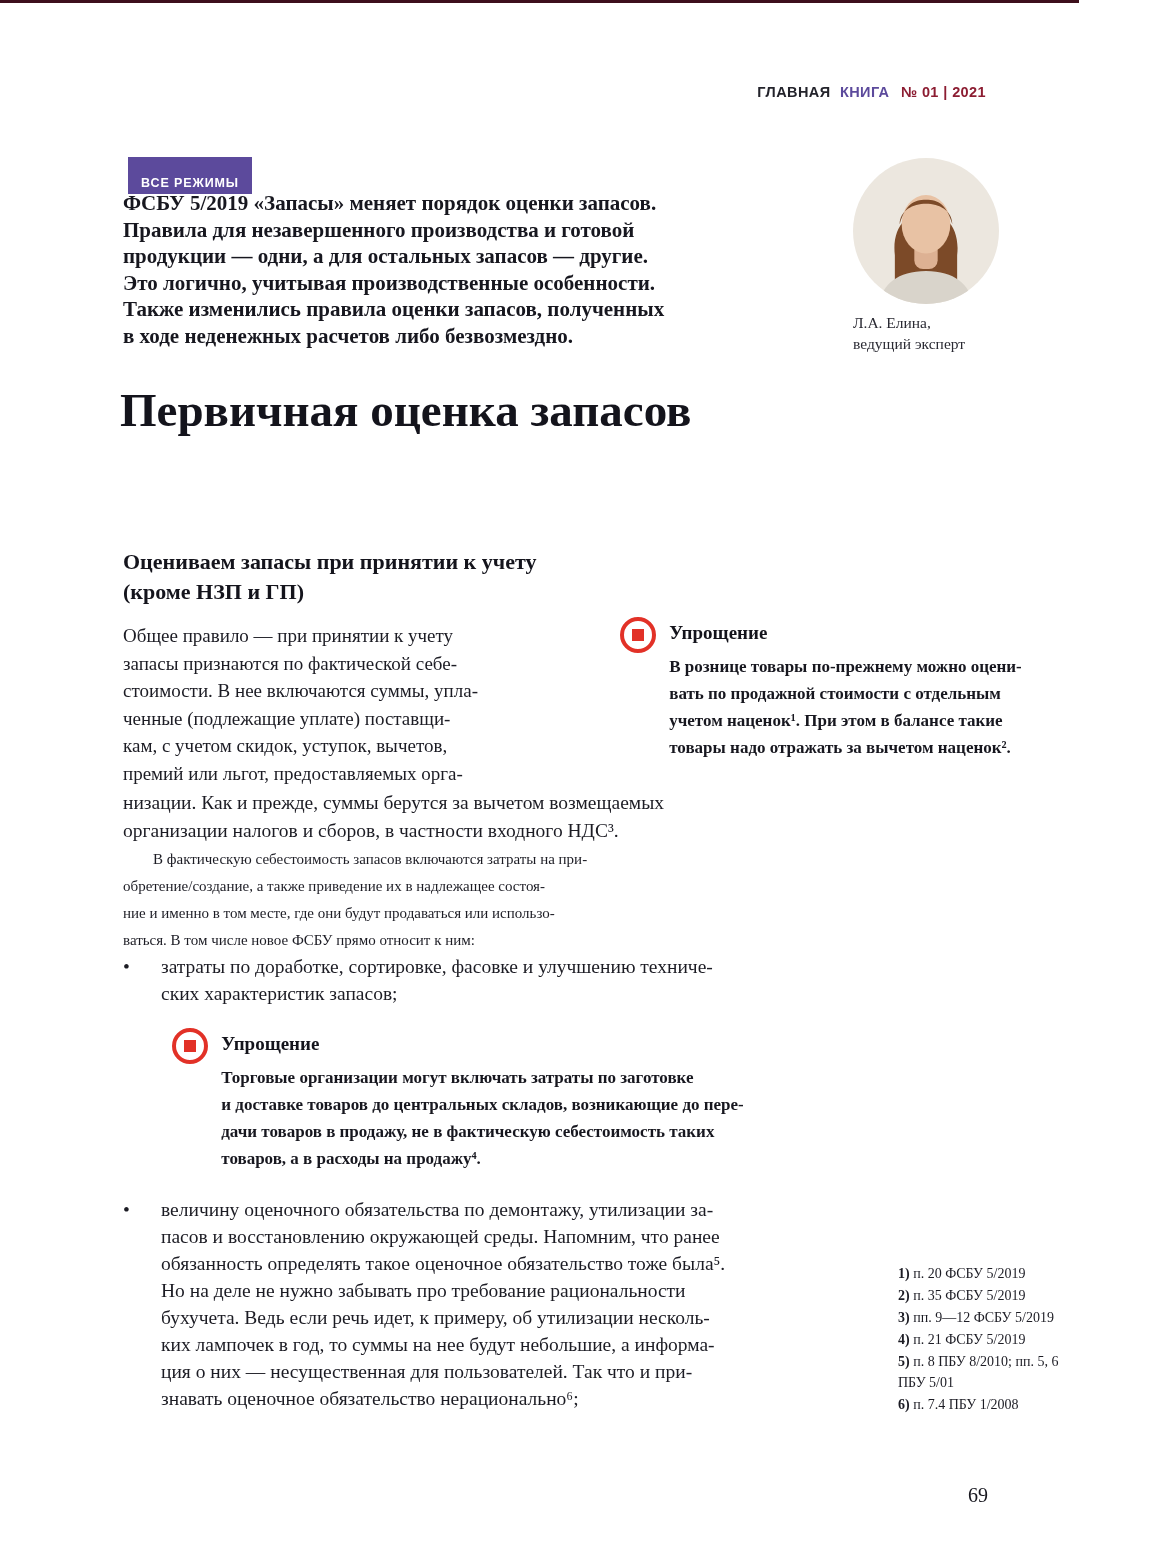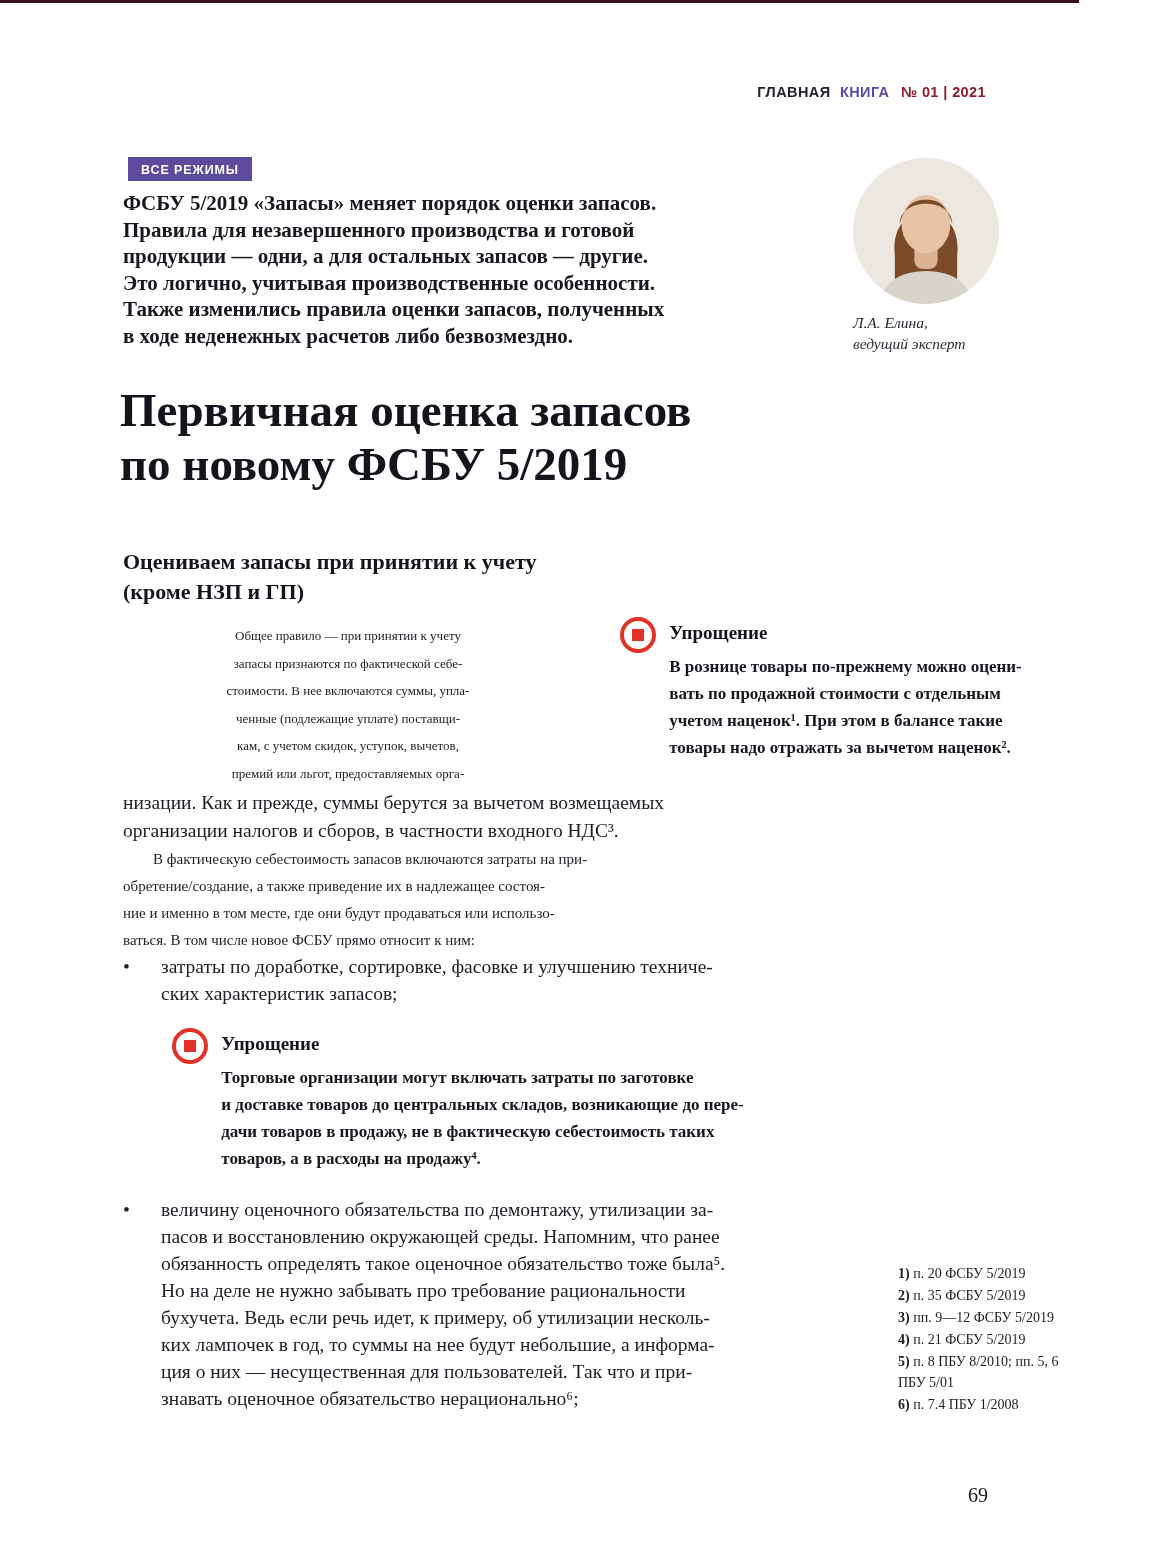--- a/index.html
+++ b/index.html
@@ -18,48 +18,48 @@
   }
   .masthead span { display:inline-block; }
   .brand-purple { color:#5c4a9c; margin-left:5px; }
   .masthead .issue { color:#8c1d32; margin-left:7px; }
 
   .badge {
     position:absolute; top:157px; left:128px;
     background:#5c4a9c; color:#ffffff;
     font-family:"Liberation Sans","DejaVu Sans",sans-serif;
     font-weight:bold; font-size:12.5px; letter-spacing:0.9px;
-    padding:6px 13px 4px;
+    padding:19px 13px 4px;
   }
 
   .lead {
     position:absolute; top:190px; left:123px; width:740px;
     font-size:21px; font-weight:bold; line-height:26.5px;
     white-space:pre-line; color:#17171f;
   }
 
   .avatar { position:absolute; top:158px; left:853px; width:146px; height:146px; }
   .author-caption {
     position:absolute; top:312px; left:853px;
-    font-style:italic; font-size:15.5px; line-height:21px; color:#2a2a33;
+    font-size:15.5px; line-height:21px; color:#2a2a33;
   }
 
   .article-title {
     position:absolute; top:383px; left:120px; width:900px;
     font-size:47px; font-weight:bold; line-height:54px; color:#14141c;
   }
 
   .section-heading {
     position:absolute; top:547px; left:123px; width:700px;
     font-size:22px; font-weight:bold; line-height:30px; color:#14141c;
   }
 
   .col-left {
     position:absolute; top:622px; left:123px; width:450px;
-    font-size:13px; line-height:27.5px; white-space:pre-line;text-align:center;
+    font-size:19px; line-height:27.5px; white-space:pre-line;
   }
 
   .callout { position:absolute; display:flex; align-items:flex-start;justify-content:center; }
   .callout-1 { top:617px; left:586px; width:470px; }
   .callout-2 { top:1028px; left:128px; width:660px; }
   .callout-icon {
     flex:0 0 auto; width:36px; height:36px; box-sizing:border-box;
     border:4px solid #e23127; border-radius:50%;
     display:flex; align-items:center; justify-content:center; margin-right:13px;
   }
@@ -134,21 +134,20 @@
     </svg>
   </div>
 
   <div class="author-caption">
     <div>Л.А. Елина,</div>
     <div>ведущий эксперт</div>
   </div>
 
   <div class="article-title">
     <div>Первичная оценка запасов</div>
-    <div>по новому ФСБУ 5/2019</div>
   </div>
 
   <div class="section-heading">
     <div>Оцениваем запасы при принятии к учету</div>
     <div>(кроме НЗП и ГП)</div>
   </div>
 
   <div class="col-left">Общее правило — при принятии к учету
 запасы признаются по фактической себе-
 стоимости. В нее включаются суммы, упла-

